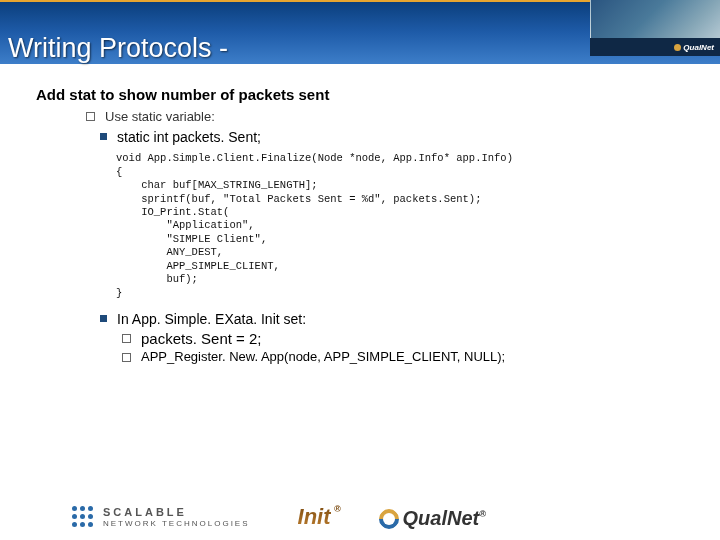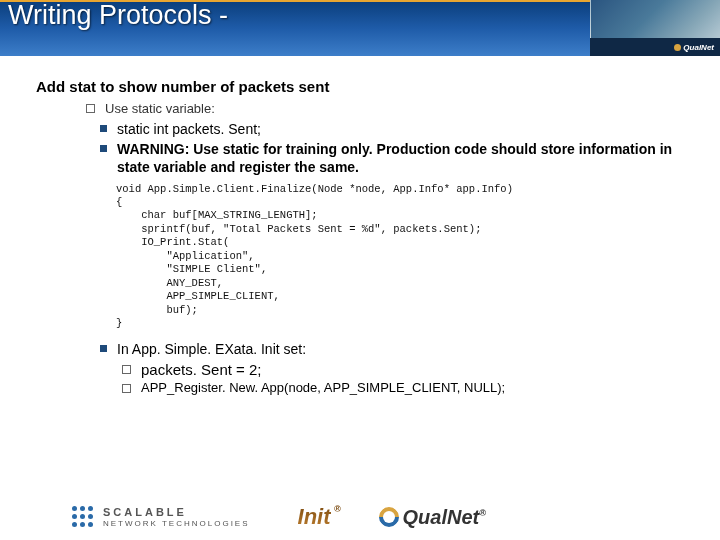--- a/index.html
+++ b/index.html
@@ -6,23 +6,23 @@
   body {
     width: 720px;
     height: 540px;
     font-family: Arial, Helvetica, sans-serif;
     background: #fff;
     position: relative;
     overflow: hidden;
   }
   .title-bar {
     background: linear-gradient(to bottom, #0a3d7a 0%, #1e5ba8 50%, #3d7ec9 100%);
-    height: 56px;
-    display: flex;
-    align-items: flex-start;
+    height: 64px;
+    display: flex;
+    align-items: flex-end;
     padding-left: 8px;
     position: relative;
   }
   .title-bar::before {
     content: "";
     position: absolute;
     top: 0; left: 0; right: 0;
     height: 2px;
     background: #e8a530;
   }
@@ -130,21 +130,21 @@
     line-height: 1.28;
     color: #111;
     white-space: pre;
   }
   .footer-logos {
     position: absolute;
     bottom: 10px;
     left: 70px;
     right: 20px;
     display: flex;
-    align-items: center;
+    align-items: flex-end;
     gap: 48px;
   }
   .logo-scalable {
     display: flex;
     align-items: center;
     gap: 7px;
   }
   .sn-dots {
     width: 26px; height: 26px;
     position: relative;
@@ -220,24 +220,20 @@
   <div class="l1">
     <span class="box"></span>
     <span class="txt">Use static variable:</span>
   </div>
 
   <div class="l2">
     <span class="sq"></span>
     <span class="txt">static int packets. Sent;</span>
   </div>
 
-  <div class="l2 bold">
-    <span class="sq"></span>
-    <span class="txt">WARNING: Use static for training only. Production code should store information in state variable and register the same.</span>
-  </div>
 
   <div class="code-block">void App.Simple.Client.Finalize(Node *node, App.Info* app.Info)
 {
     char buf[MAX_STRING_LENGTH];
     sprintf(buf, "Total Packets Sent = %d", packets.Sent);
     IO_Print.Stat(
         "Application",
         "SIMPLE Client",
         ANY_DEST,
         APP_SIMPLE_CLIENT,

